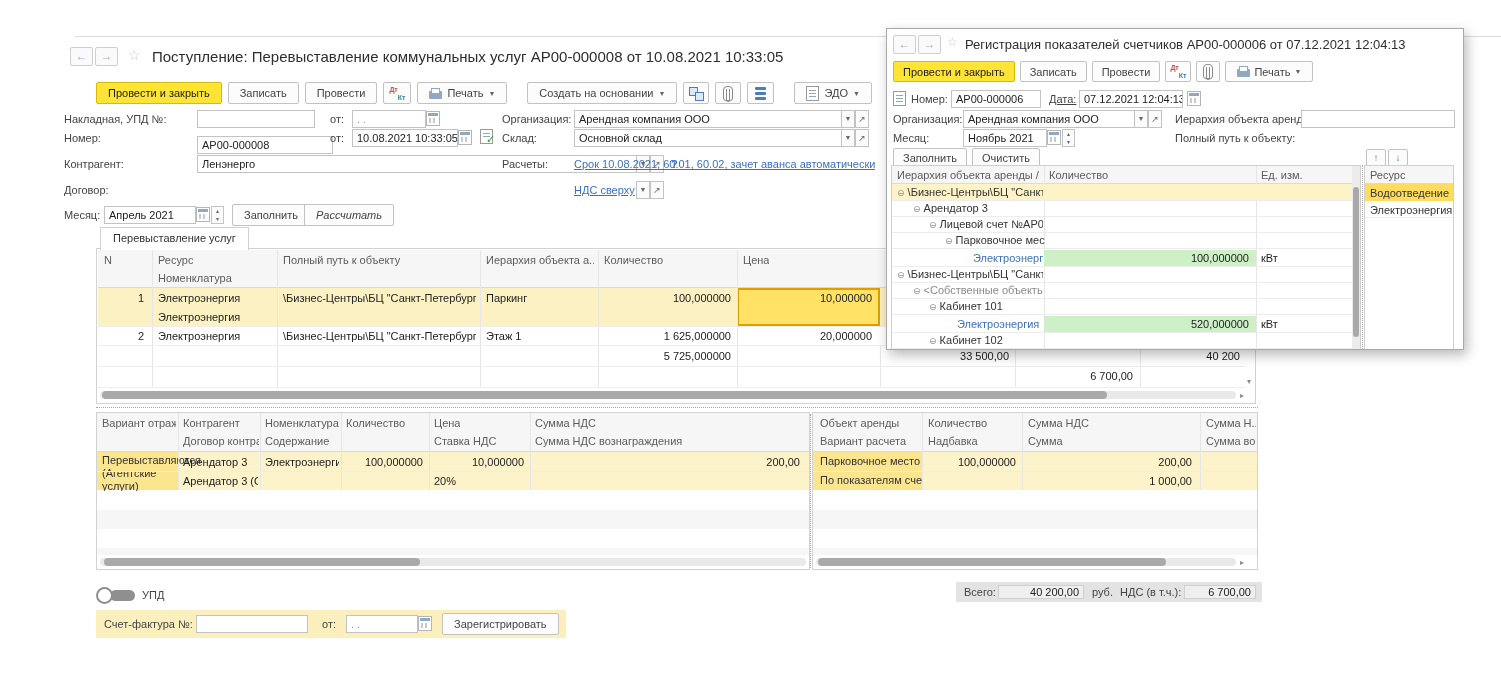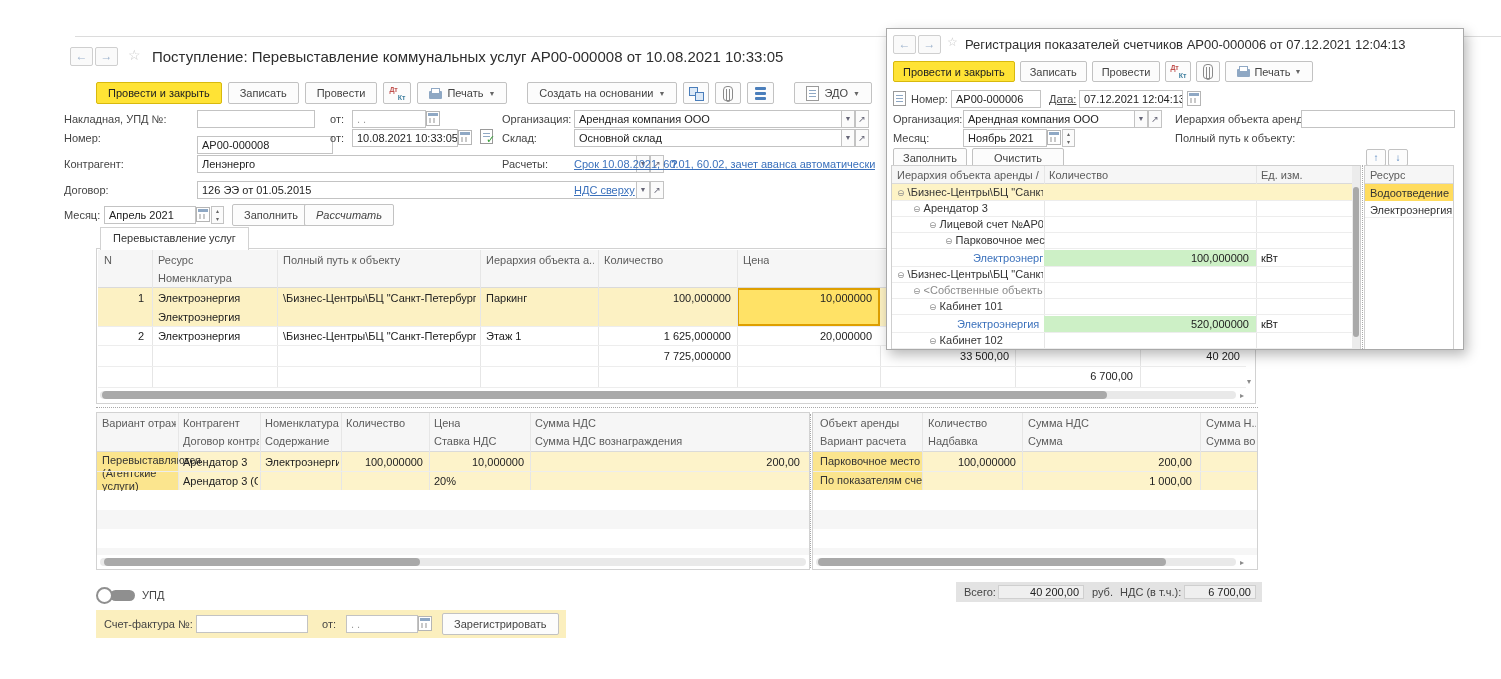--- a/index.html
+++ b/index.html
@@ -147,21 +147,20 @@
     </div>
   <div class="chk" style="left:486px;top:133px;">✓</div>
 
   <div class="lbl" style="left:64px;top:158px;">Контрагент:</div>
   <div class="inp" style="left:197px;top:155px;width:440px;">Ленэнерго</div>
   <div class="cbtn" style="left:636px;top:155px;">▼</div>
   <div class="cbtn open" style="left:650px;top:155px;">↗</div>
   <div class="qmark" style="left:671px;top:158px;">?</div>
 
   <div class="lbl" style="left:64px;top:184px;">Договор:</div>
-  <div class="inp" style="left:197px;top:181px;width:440px;">126 ЭЭ от 01.05.2015</div>
   <div class="cbtn" style="left:636px;top:181px;">▼</div>
   <div class="cbtn open" style="left:650px;top:181px;">↗</div>
 
   <div class="lbl" style="left:64px;top:209px;">Месяц:</div>
   <div class="inp" style="left:104px;top:206px;width:92px;">Апрель 2021</div>
   <div class="cal" style="left:196px;top:207px;"></div>
   <div class="spin" style="left:211px;top:206px;">▴<br>▾</div>
   <div class="btn" style="position:absolute;left:232px;top:204px;">Заполнить</div>
   <div class="btn" style="position:absolute;left:304px;top:204px;font-style:italic;">Рассчитать</div>
 
@@ -201,21 +200,21 @@
   <div class="cell-sel" style="left:737px;top:288px;width:143px;height:38px;"></div>
   <div class="val r" style="left:741px;top:292px;width:131px;">10,000000</div>
 
   <div class="val r" style="left:98px;top:330px;width:46px;">2</div>
   <div class="val" style="left:158px;top:330px;">Электроэнергия</div>
   <div class="val" style="left:283px;top:330px;width:193px;">\Бизнес-Центры\БЦ "Санкт-Петербург"\</div>
   <div class="val" style="left:486px;top:330px;">Этаж 1</div>
   <div class="val r" style="left:600px;top:330px;width:131px;">1 625,000000</div>
   <div class="val r" style="left:741px;top:330px;width:131px;text-align:right;">20,000000</div>
 
-  <div class="val r" style="left:600px;top:350px;width:131px;">7 725,000000</div>
+  <div class="val r" style="left:600px;top:350px;width:131px;">5 725,000000</div>
   <div class="val r" style="left:884px;top:350px;width:125px;">33 500,00</div>
   <div class="val r" style="left:1144px;top:350px;width:96px;">40 200</div>
   <div class="val r" style="left:1019px;top:370px;width:114px;">6 700,00</div>
 
   <div class="vline" style="left:152px;top:250px;height:137px;"></div>
   <div class="vline" style="left:277px;top:250px;height:137px;"></div>
   <div class="vline" style="left:480px;top:250px;height:137px;"></div>
   <div class="vline" style="left:598px;top:250px;height:137px;"></div>
   <div class="vline" style="left:737px;top:250px;height:137px;"></div>
   <div class="vline" style="left:880px;top:345px;height:42px;"></div>
@@ -359,21 +358,21 @@
     <div class="inp" style="left:414px;top:81px;width:154px;"></div>
 
     <div class="lbl" style="left:6px;top:103px;">Месяц:</div>
     <div class="inp" style="left:76px;top:100px;width:84px;">Ноябрь 2021</div>
     <div class="cal" style="left:160px;top:101px;"></div>
     <div class="spin" style="left:175px;top:100px;">▴<br>▾</div>
     <div class="lbl" style="left:288px;top:103px;">Полный путь к объекту:</div>
 
     <div class="tb" style="left:6px;top:119px;gap:5px;">
       <div class="btn" style="height:20px;padding:0 9px;">Заполнить</div>
-      <div class="btn" style="height:20px;padding:0 21px;">Очистить</div>
+      <div class="btn" style="height:20px;padding:0 9px;">Очистить</div>
     </div>
     <div class="updn" style="left:479px;top:120px;">↑</div>
     <div class="updn" style="left:501px;top:120px;">↓</div>
 
     <div class="panel" style="left:4px;top:136px;width:470px;height:190px;border-color:#cfcfcf;"></div>
     <div class="band thead" style="left:5px;top:137px;width:468px;height:18px;"></div>
     <div class="hdr" style="left:10px;top:140px;width:144px;">Иерархия объекта аренды / Контрагент / Лиц...</div>
     <div class="hdr" style="left:162px;top:140px;">Количество</div>
     <div class="hdr" style="left:374px;top:140px;">Ед. изм.</div>
     <div class="vline" style="left:157px;top:137px;height:183px;"></div>

